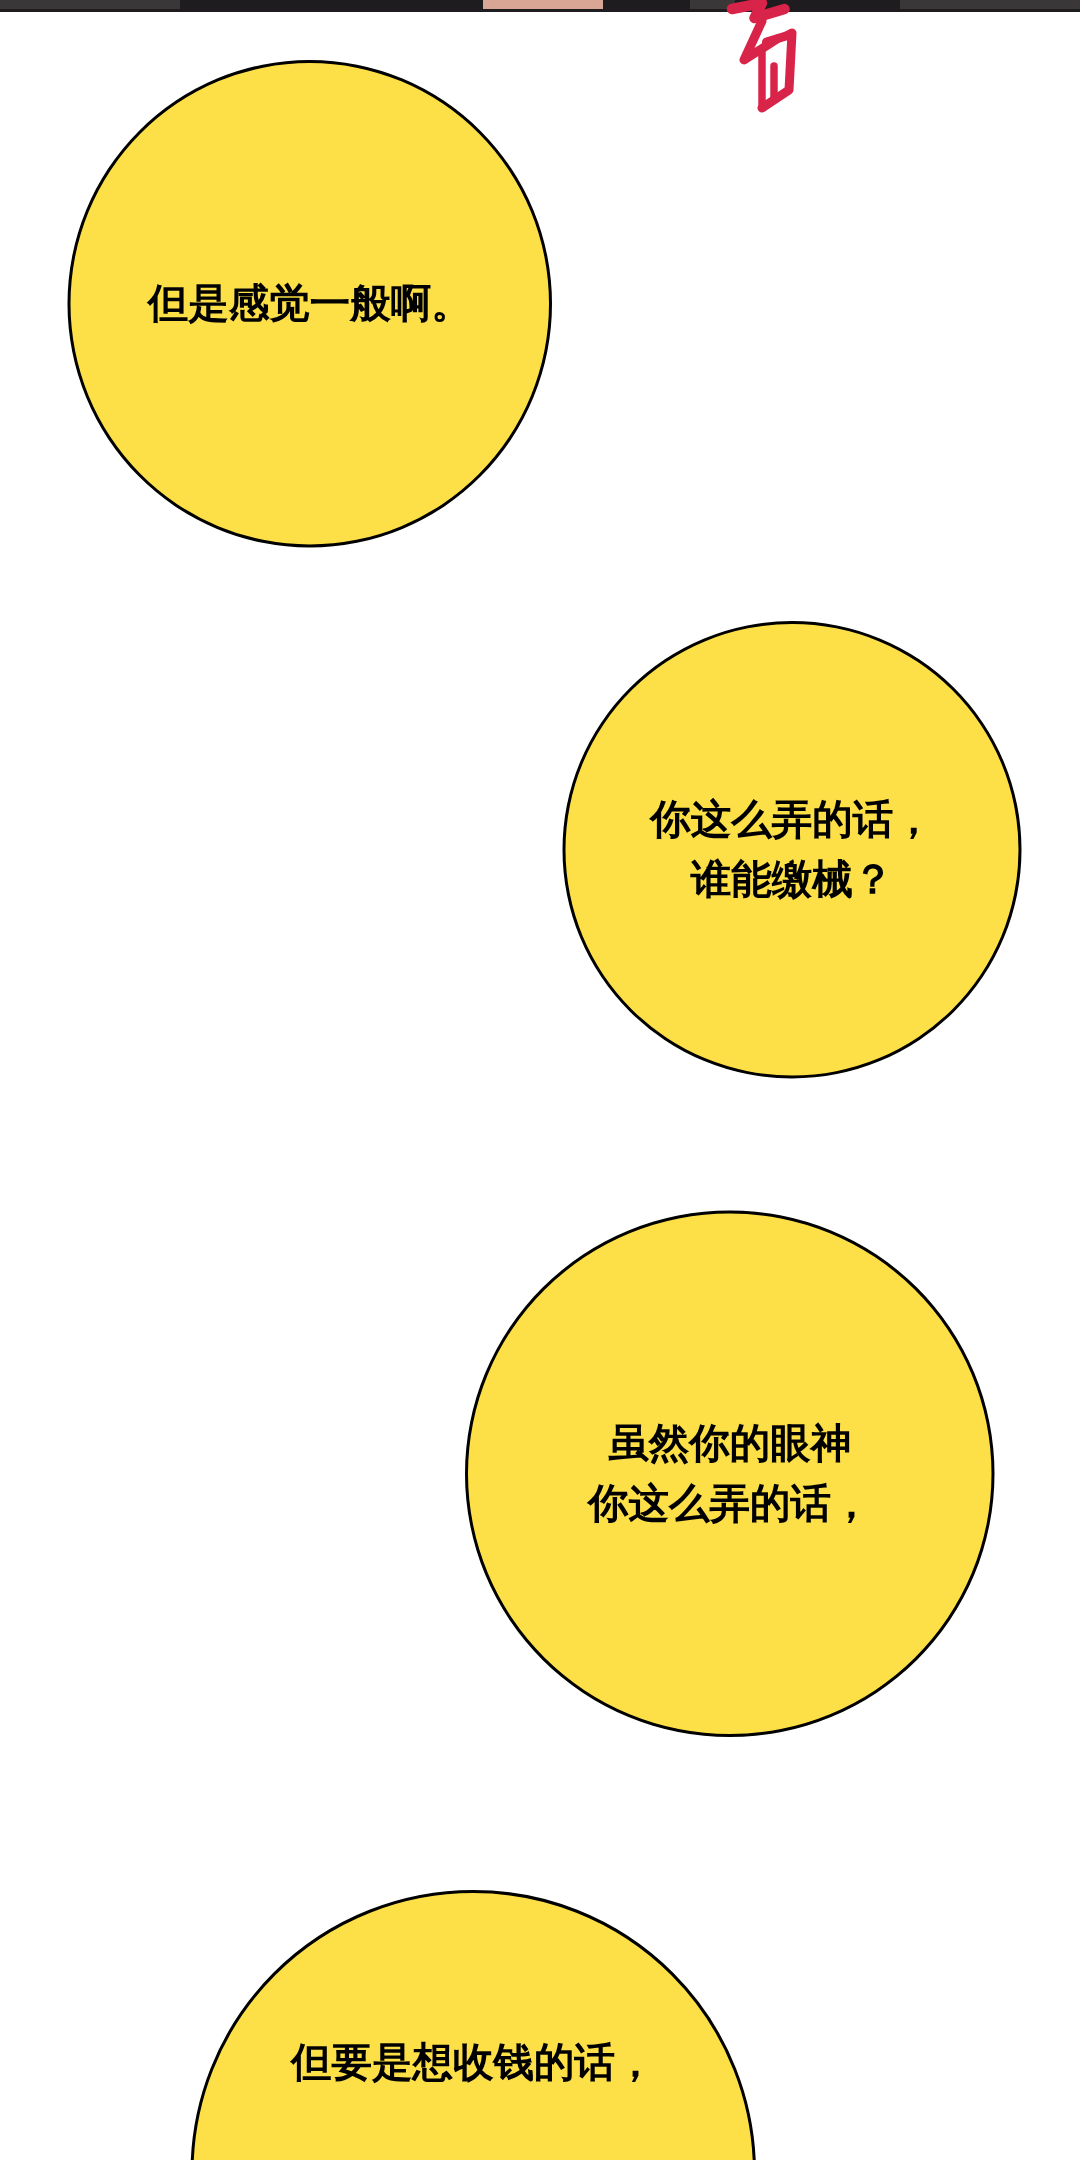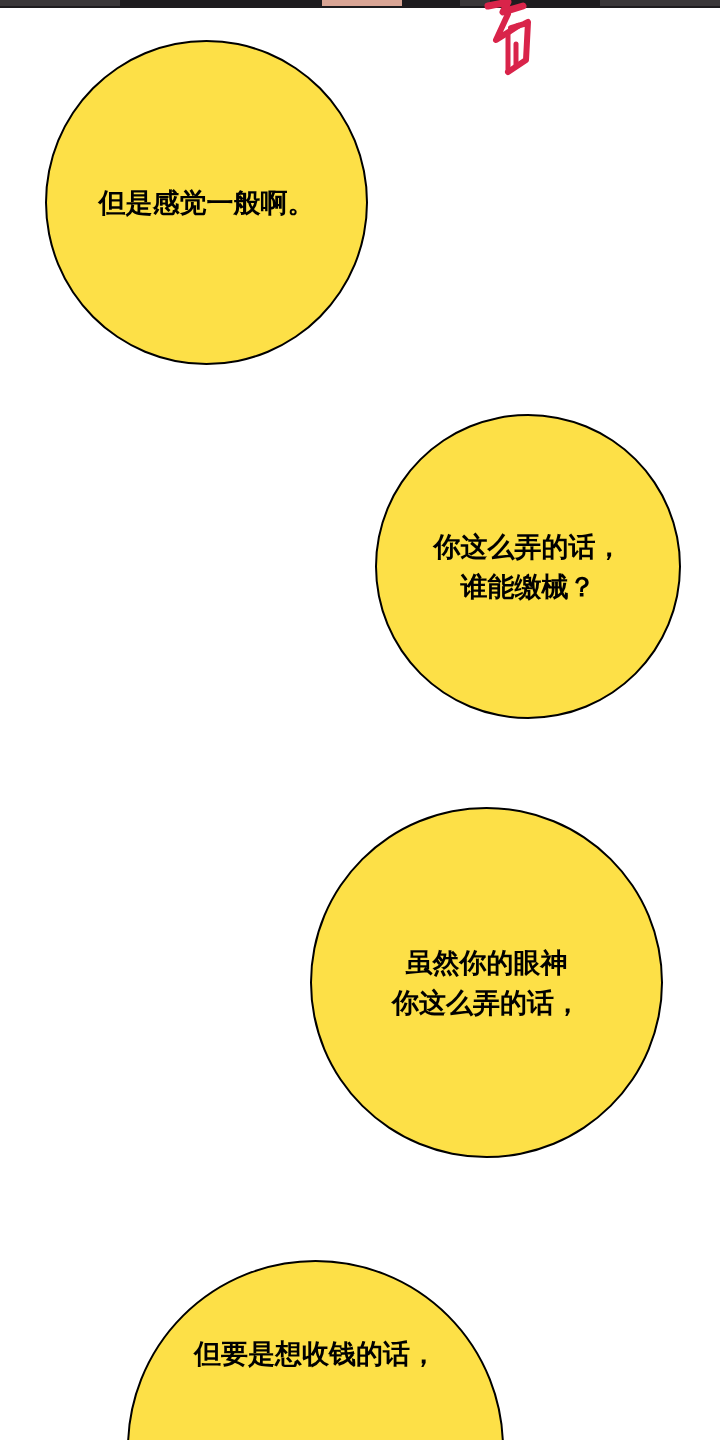--- a/index.html
+++ b/index.html
@@ -57,21 +57,21 @@
       font-weight: bold;
       font-size: 27px;
       line-height: 40px;
       text-align: center;
       white-space: pre;
     }
     #bubble-1 { left: 45px;  top: 40px;   width: 323px; height: 325px; }
     #bubble-2 { left: 375px; top: 414px;  width: 306px; height: 305px; }
     #bubble-3 { left: 310px; top: 807px;  width: 353px; height: 351px; }
     #bubble-4 { left: 127px; top: 1260px; width: 377px; height: 377px; align-items: flex-start; }
-    #bubble-4 .bubble-text { margin-top: 72px; }
+    #bubble-4 .bubble-text { margin-top: 94px; }
   </style>
 </head>
 <body>
 
 <div class="top-strip">
   <div class="panel-shade" style="left:0;width:120px;"></div>
   <div class="panel-shade" style="left:460px;width:30px;"></div>
   <div class="panel-shade" style="left:600px;width:120px;"></div>
   <div class="skin-patch"></div>
 </div>

